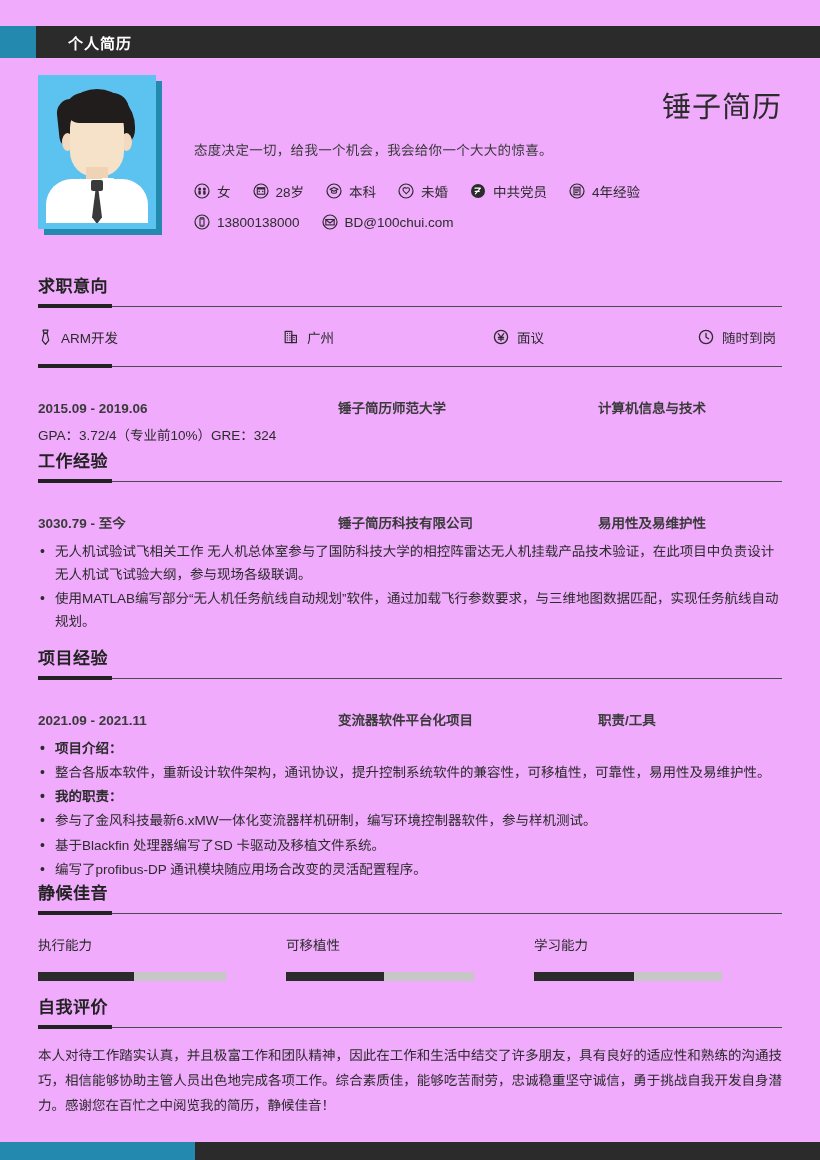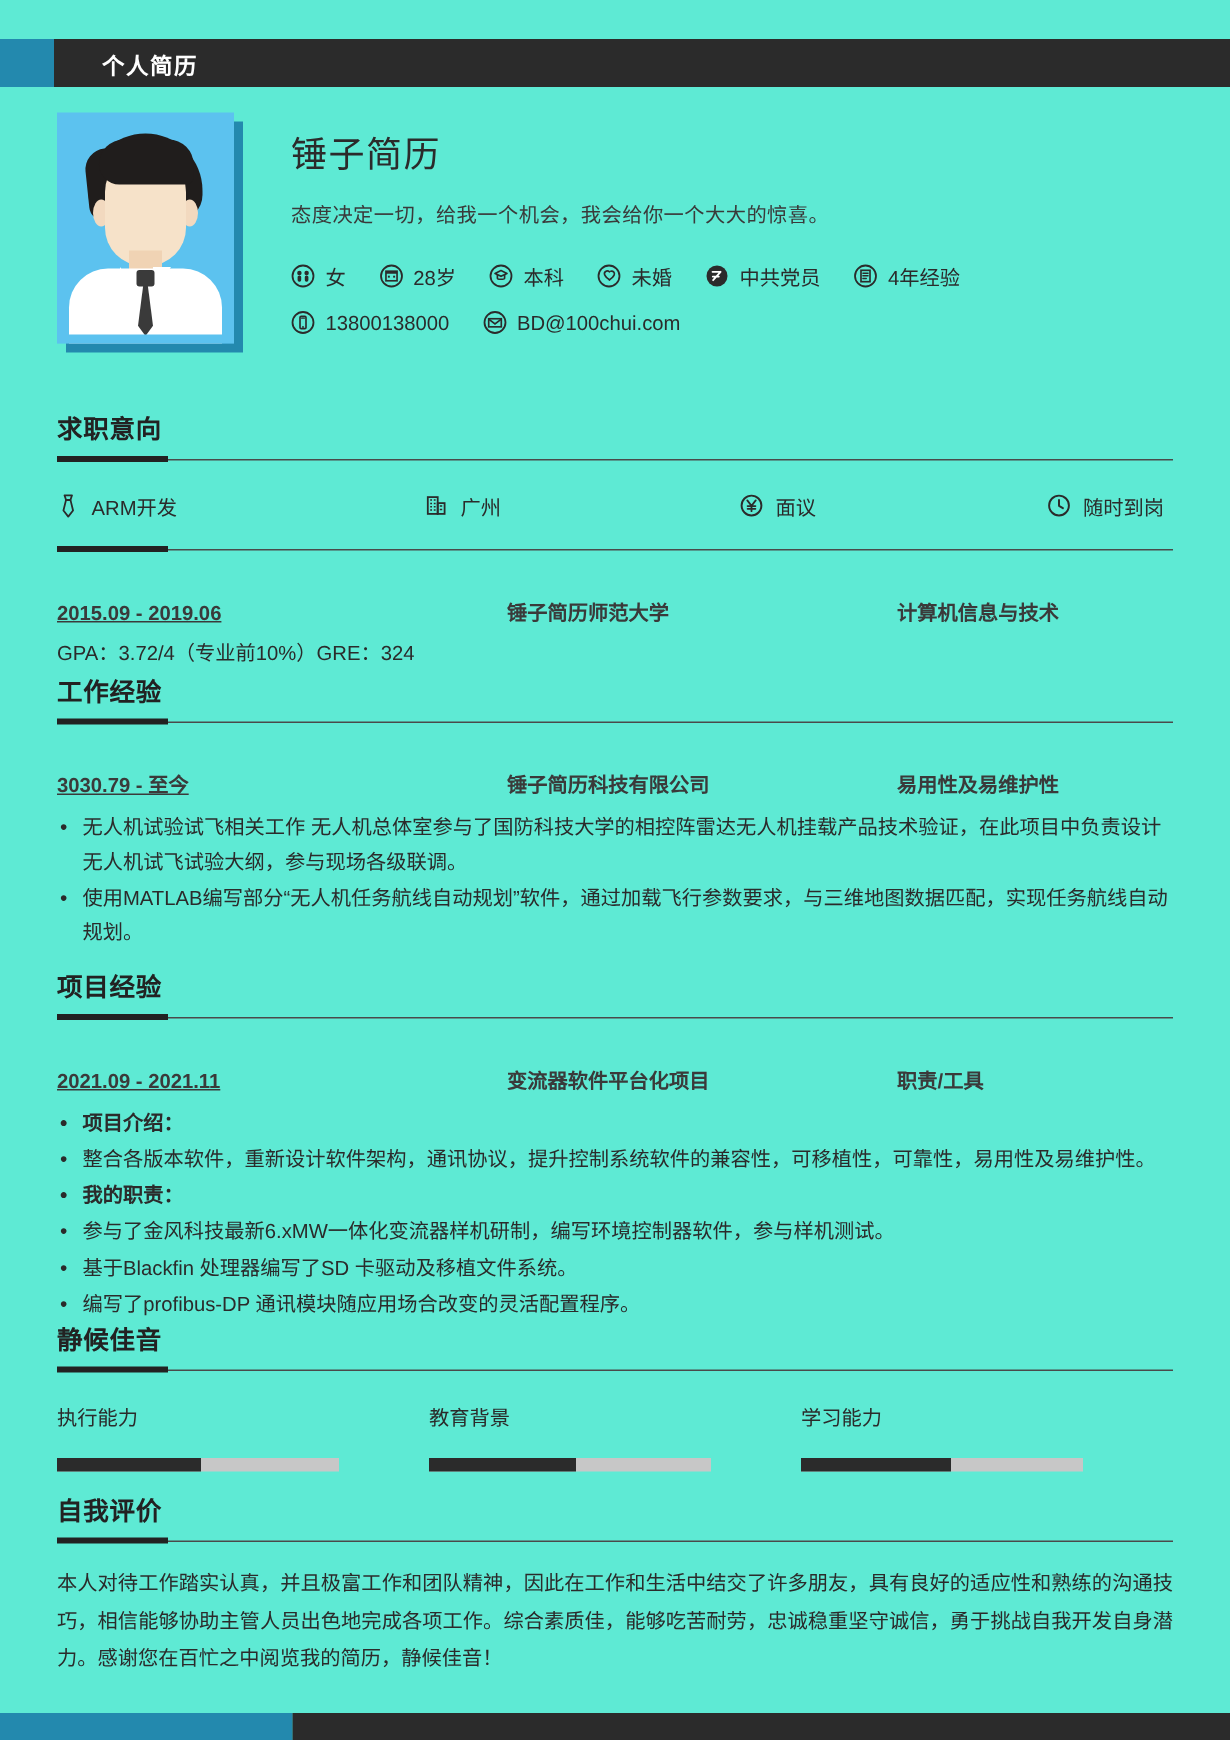--- a/index.html
+++ b/index.html
@@ -11,21 +11,21 @@
   body {
     font-family: "Liberation Sans", "DejaVu Sans", sans-serif;
     color: #2b2b2b;
     -webkit-font-smoothing: antialiased;
   }
   .page {
     position: relative;
     width: 820px;
     height: 1160px;
     margin: 0 auto;
-    background: #5eead4;
+    background: #f0abfc;
     overflow: hidden;
     box-sizing: border-box;
   }
 
   
   .topbar {
     position: absolute;
     left: 0;
     top: 26px;
     width: 820px;
@@ -192,25 +192,26 @@
     height: 6px;
     background: #5cc2ef;
   }
 
   .profile-info {
     margin-left: 32px;
     padding-top: 8px;
     flex: 1 1 auto;
   }
   .name {
-    font-size: 24px;
+    font-size: 29px;
     font-weight: normal;
     color: #2b2b2b;
     margin: 0 0 14px 0;
     letter-spacing: 1px;
+    text-align: right;
   }
   .motto {
     font-size: 13.5px;
     color: #3a3a3a;
     margin: 0 0 22px 0;
     letter-spacing: 0.3px;
   }
   .meta-row {
     display: flex;
     align-items: center;
@@ -295,21 +296,21 @@
   .intent-item.c4 { width: auto; }
 
   
   .entry-row {
     display: flex;
     font-size: 13.5px;
     font-weight: bold;
     color: #3a3a3a;
     margin-top: 14px;
   }
-  .entry-row .col-a { width: 300px; text-decoration: underline; }
+  .entry-row .col-a { width: 300px; }
   .entry-row .col-b { width: 260px; }
   .entry-row .col-c { flex: 1 1 auto; }
   .entry-sub {
     font-size: 13.5px;
     color: #2b2b2b;
     margin-top: 3px;
   }
 
   ul.bullets {
     list-style: none;
@@ -623,21 +624,21 @@
     <div class="sec-rule w4"></div>
 
     <div class="skills-row">
       <div class="skill">
         <div class="skill-label">执行能力</div>
         <div class="skill-track">
           <div class="skill-fill" style="width: 51%;"></div>
         </div>
       </div>
       <div class="skill">
-        <div class="skill-label">教育背景</div>
+        <div class="skill-label">可移植性</div>
         <div class="skill-track">
           <div class="skill-fill" style="width: 52%;"></div>
         </div>
       </div>
       <div class="skill">
         <div class="skill-label">学习能力</div>
         <div class="skill-track">
           <div class="skill-fill" style="width: 53%;"></div>
         </div>
       </div>

